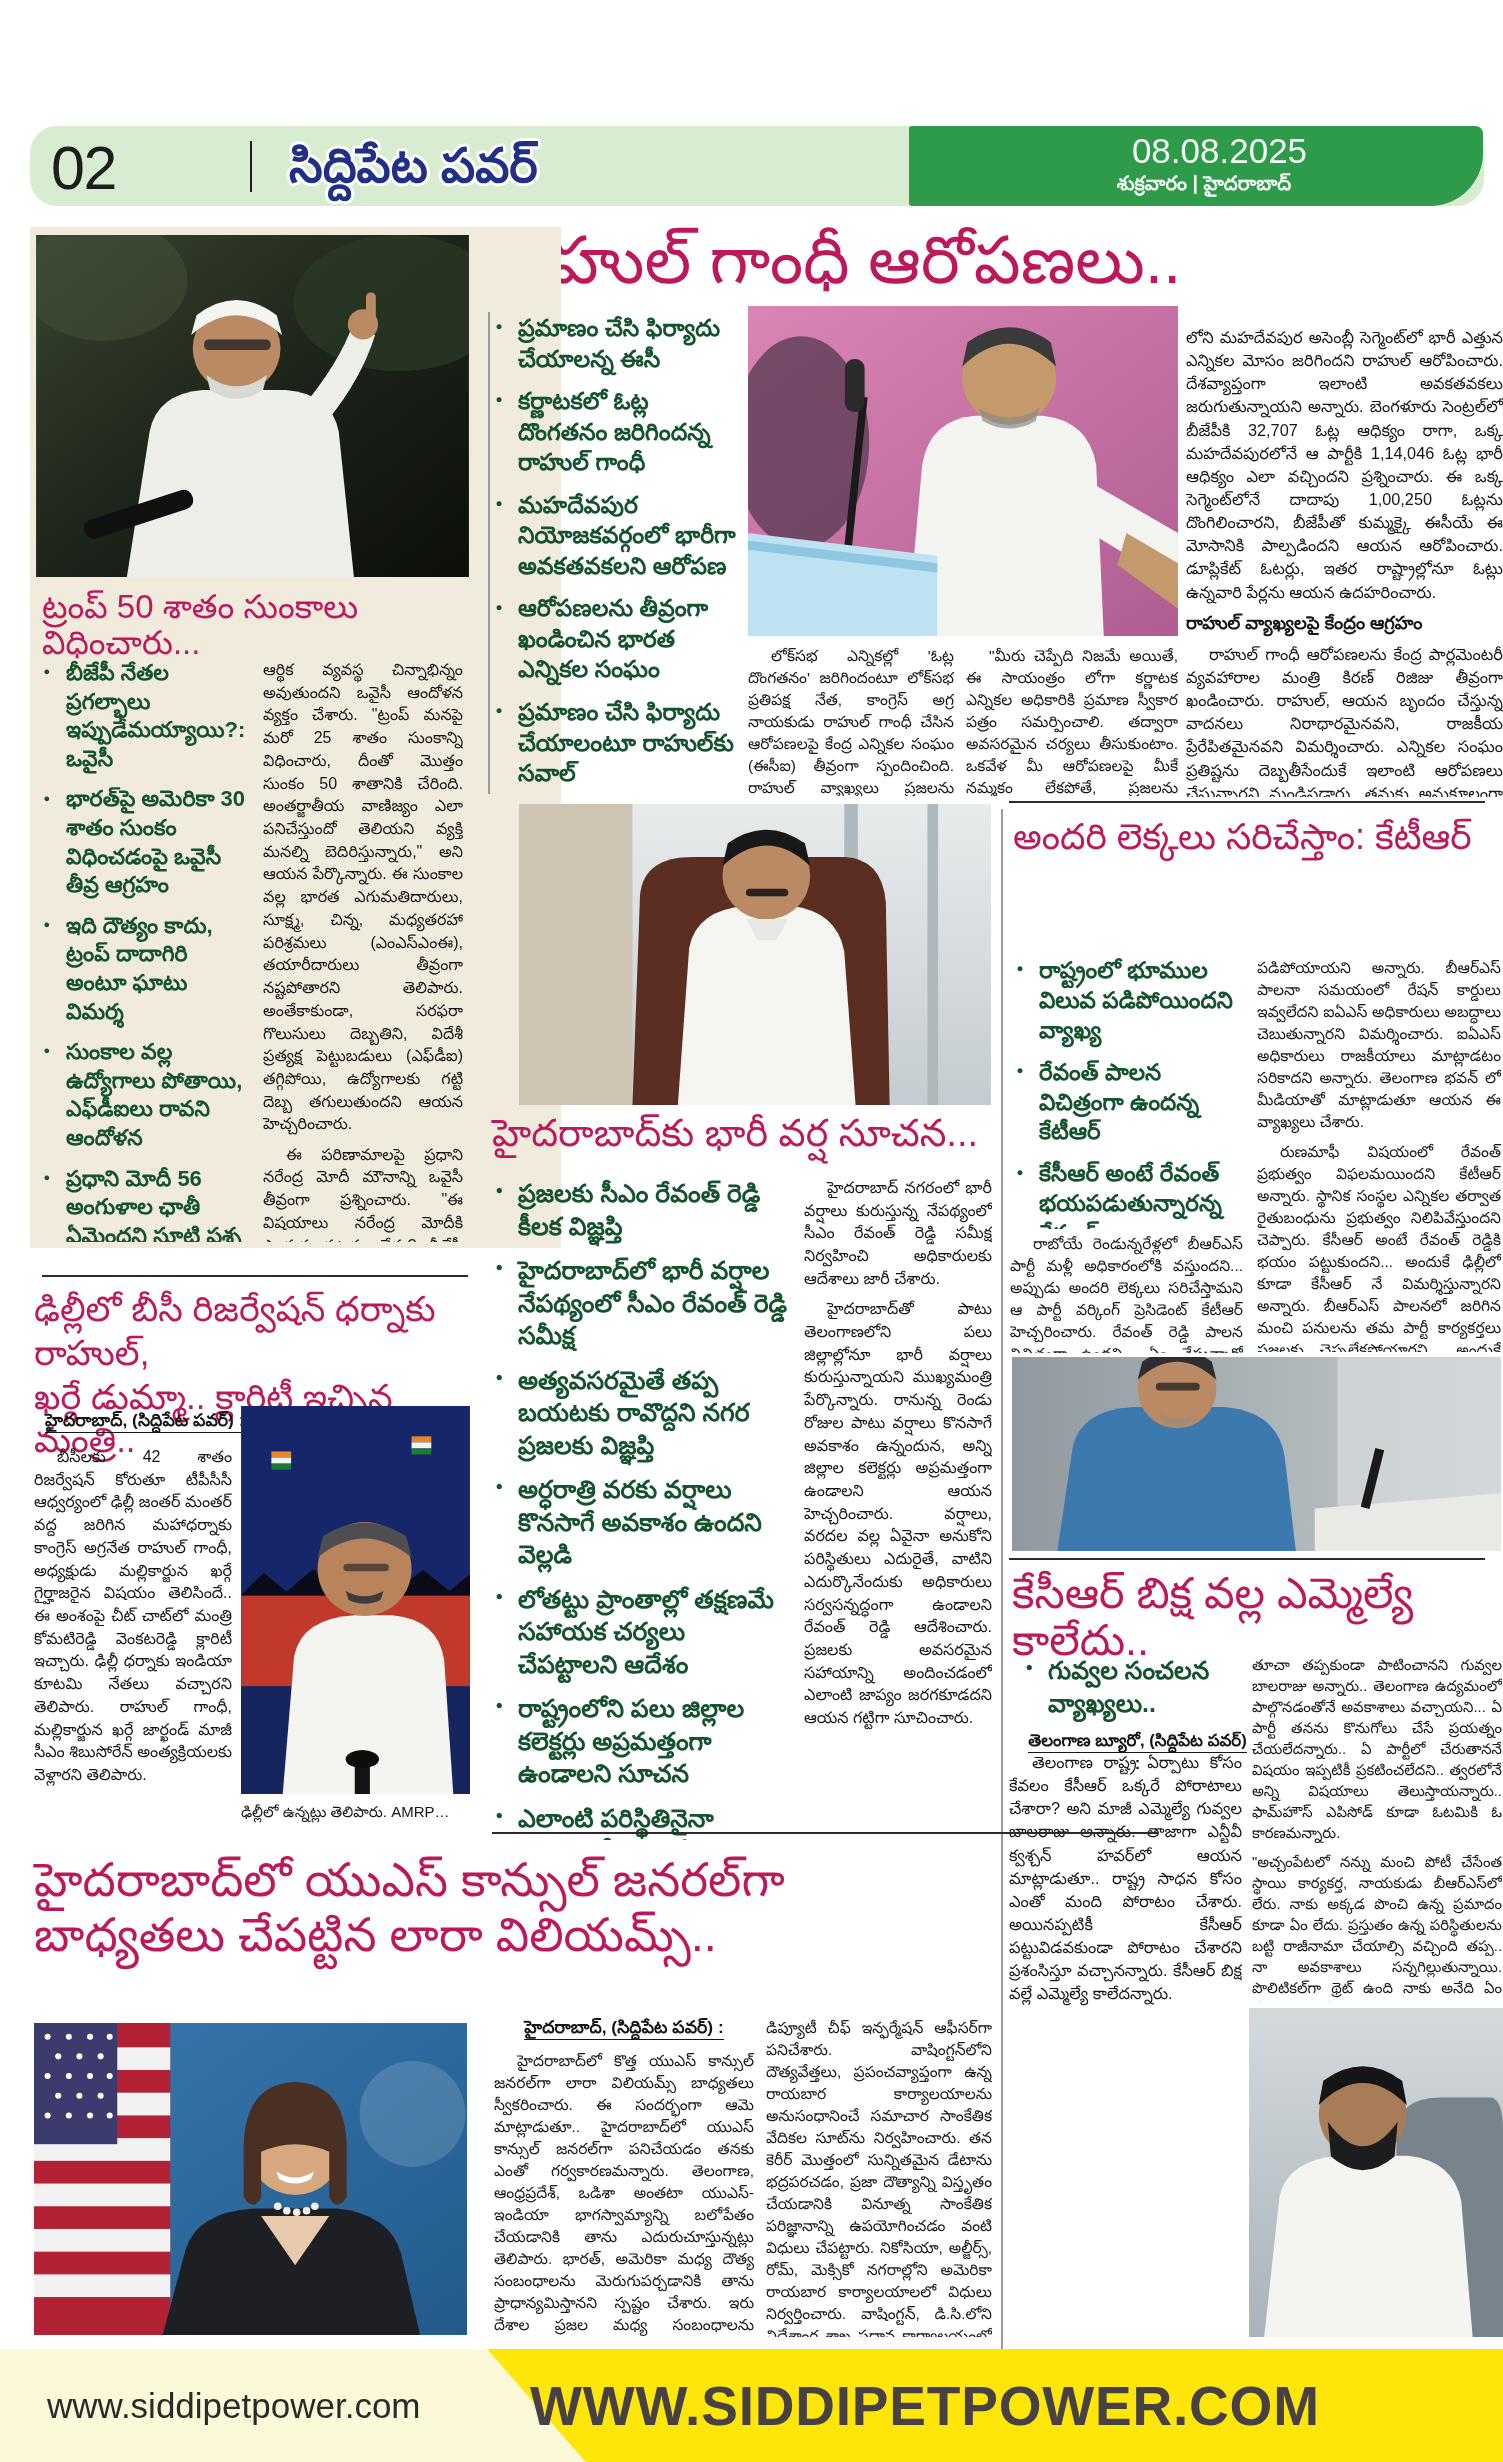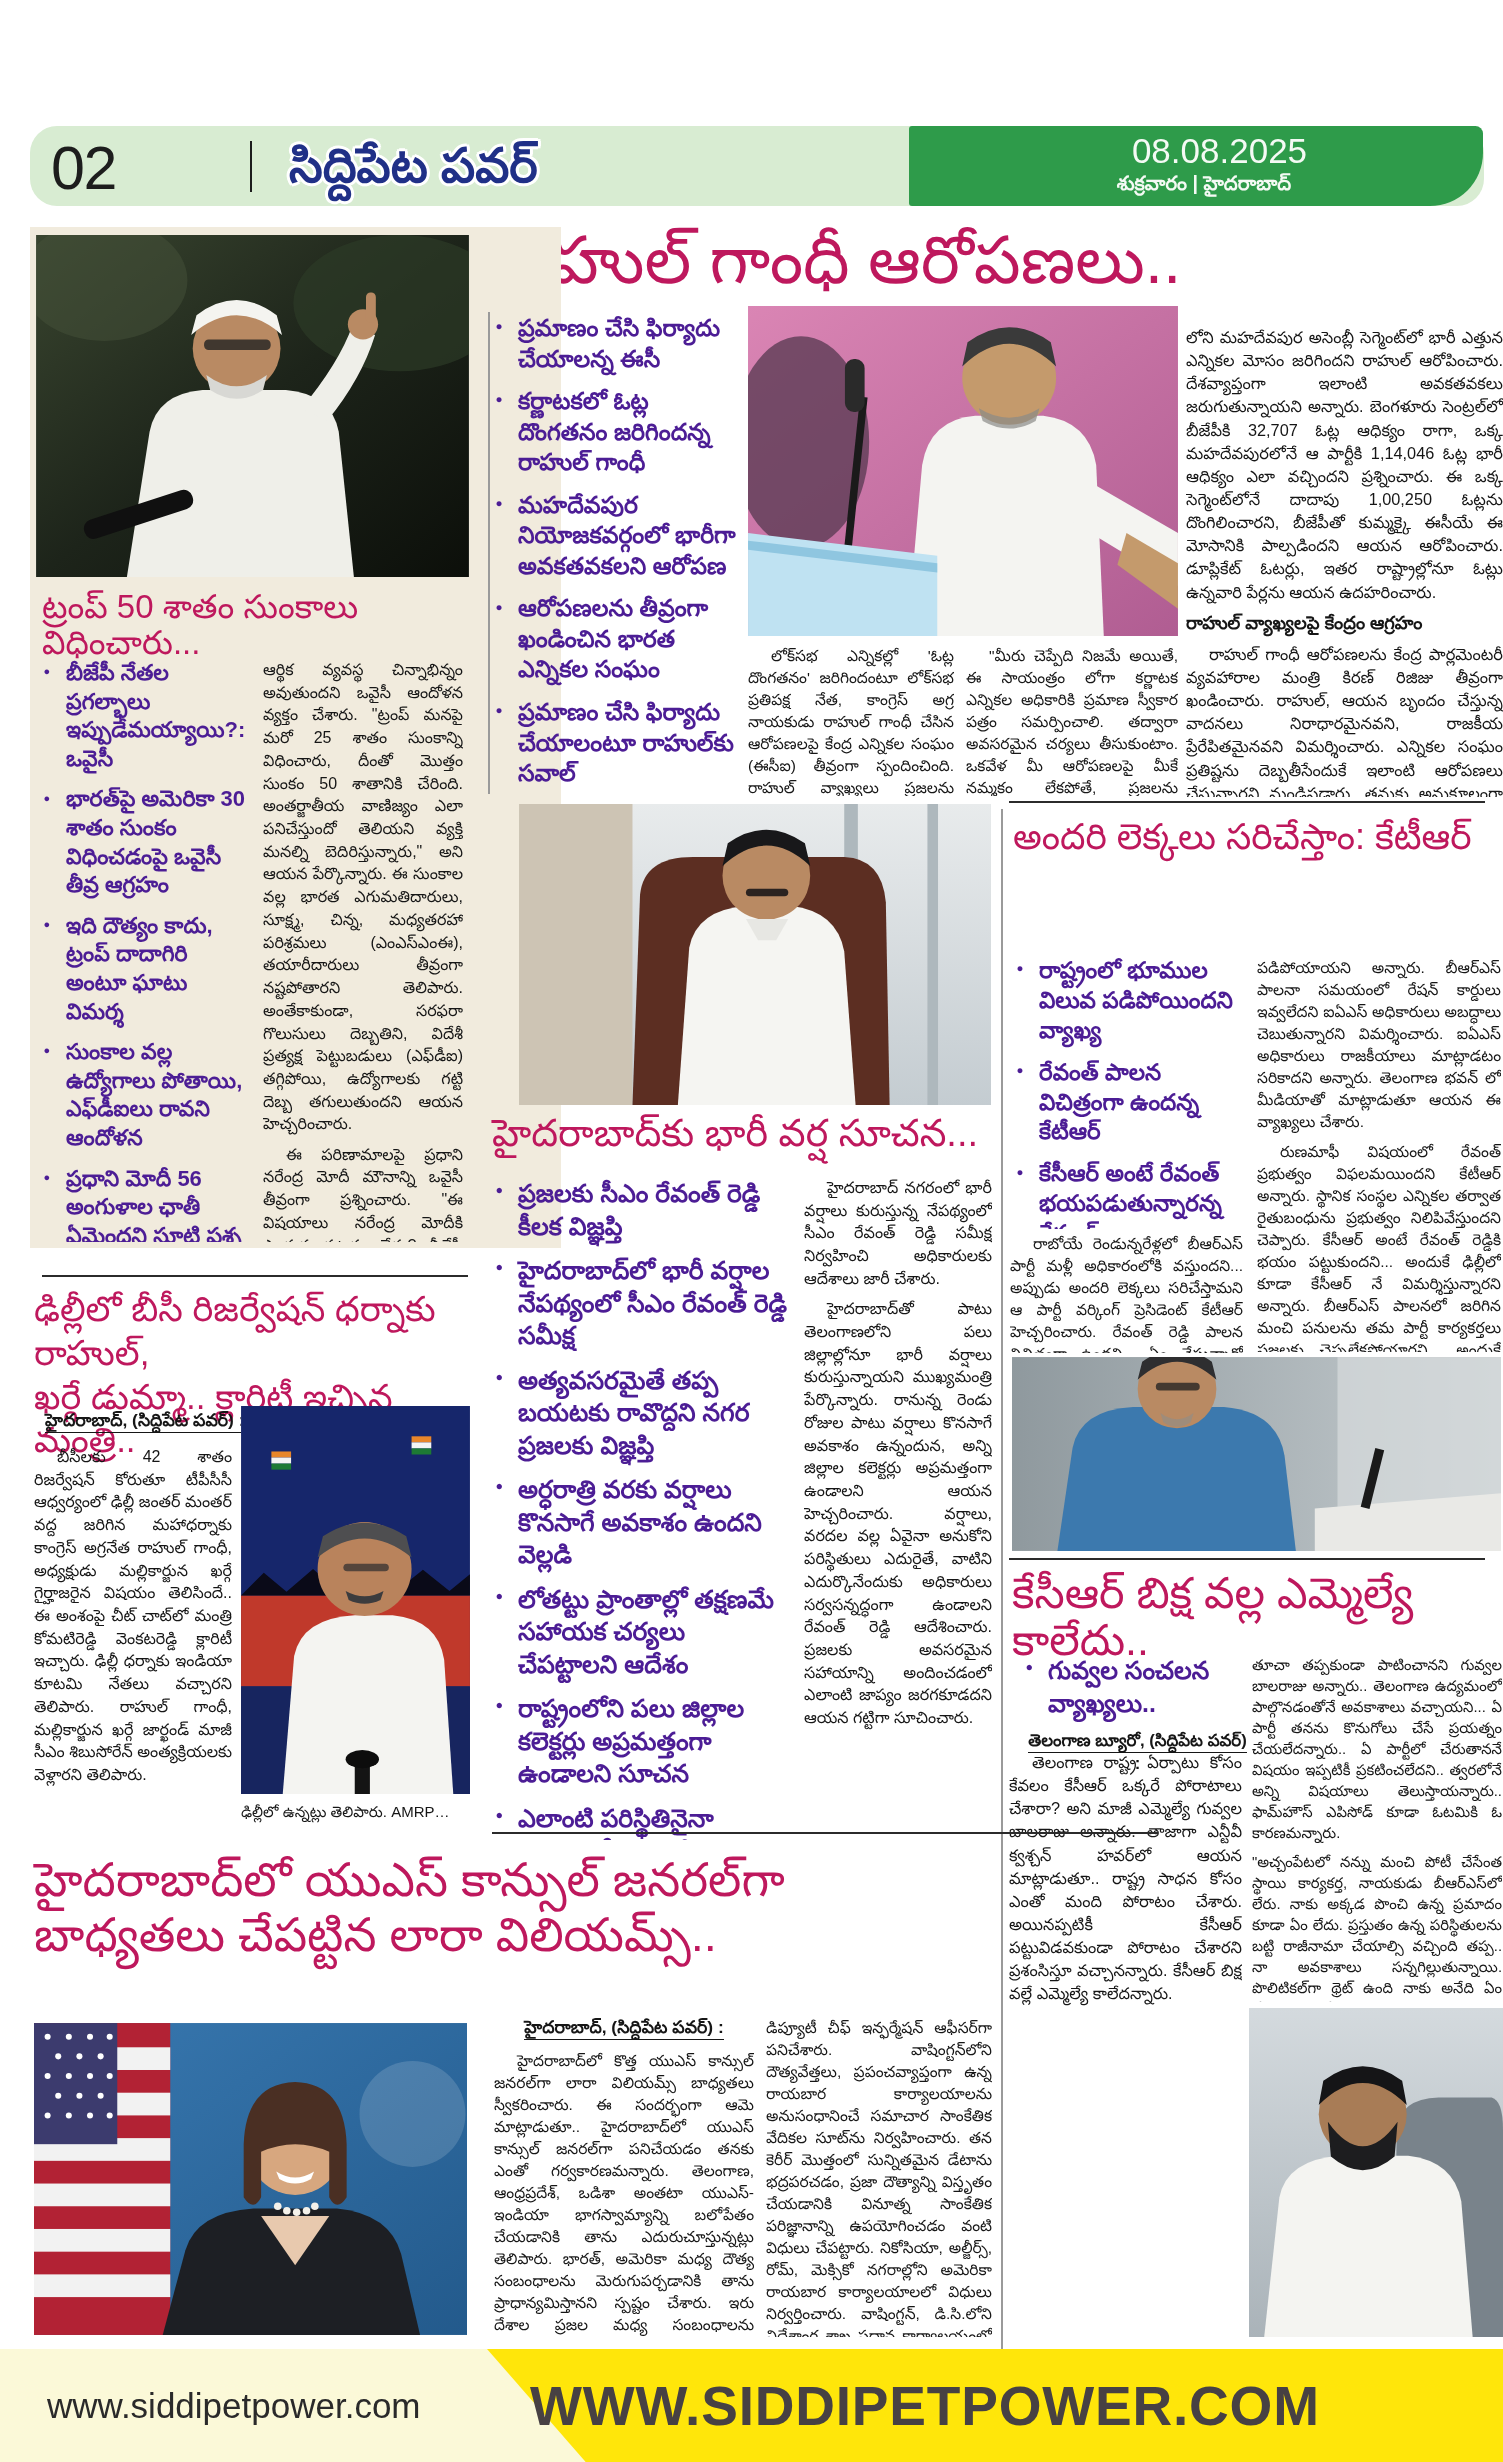--- a/index.html
+++ b/index.html
@@ -3,21 +3,21 @@
 <meta charset="utf-8">
 <style>
   html,body{margin:0;padding:0;background:#ffffff;}
   body{font-family:"Liberation Sans",sans-serif;color:#161616;}
   .page{position:relative;width:1503px;height:2462px;background:#fff;overflow:hidden;}
   .abs{position:absolute;}
   .hl{font-weight:normal;color:#be185d;line-height:1.1;letter-spacing:0;}
   .jtext{font-size:16px;line-height:1.42;text-align:justify;overflow:hidden;}
   .jtext p{margin:0 0 7.6px 0;}
   .para{text-indent:23px;}
-  .bullets{list-style:none;margin:0;padding:0;font-weight:bold;color:#4c1d95;}
+  .bullets{list-style:none;margin:0;padding:0;font-weight:bold;color:#14532d;}
   .bullets li{position:relative;padding-left:24px;margin-bottom:12px;line-height:1.3;}
   .bullets li::before{content:"●";position:absolute;left:1.5px;top:5.3px;font-size:0.5em;}
   .dateline{font-weight:bold;font-size:17.4px;text-align:center;margin-top:12px;}
   .dateline span{border-bottom:1.5px solid #161616;padding-bottom:2.3px;}
   .rule{background:#2b2b2b;}
   .vrule{background:#9a9a9a;width:1.5px;}
   .subhead{font-weight:bold;font-size:18px;margin:6px 0;}
   .photo{overflow:hidden;background:#ccc;}
   .photo svg{display:block;}
   .banner-light{background:#d8ecd2;border-radius:27px;}

